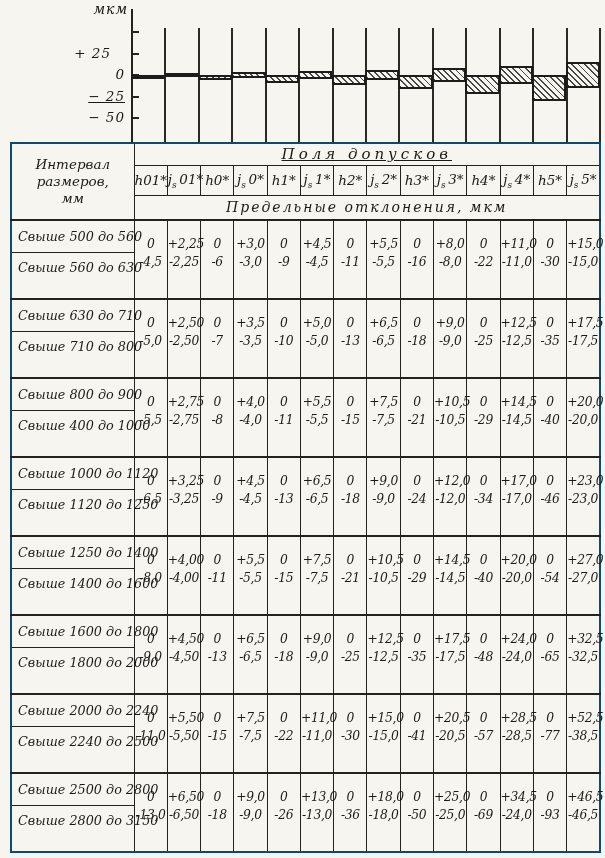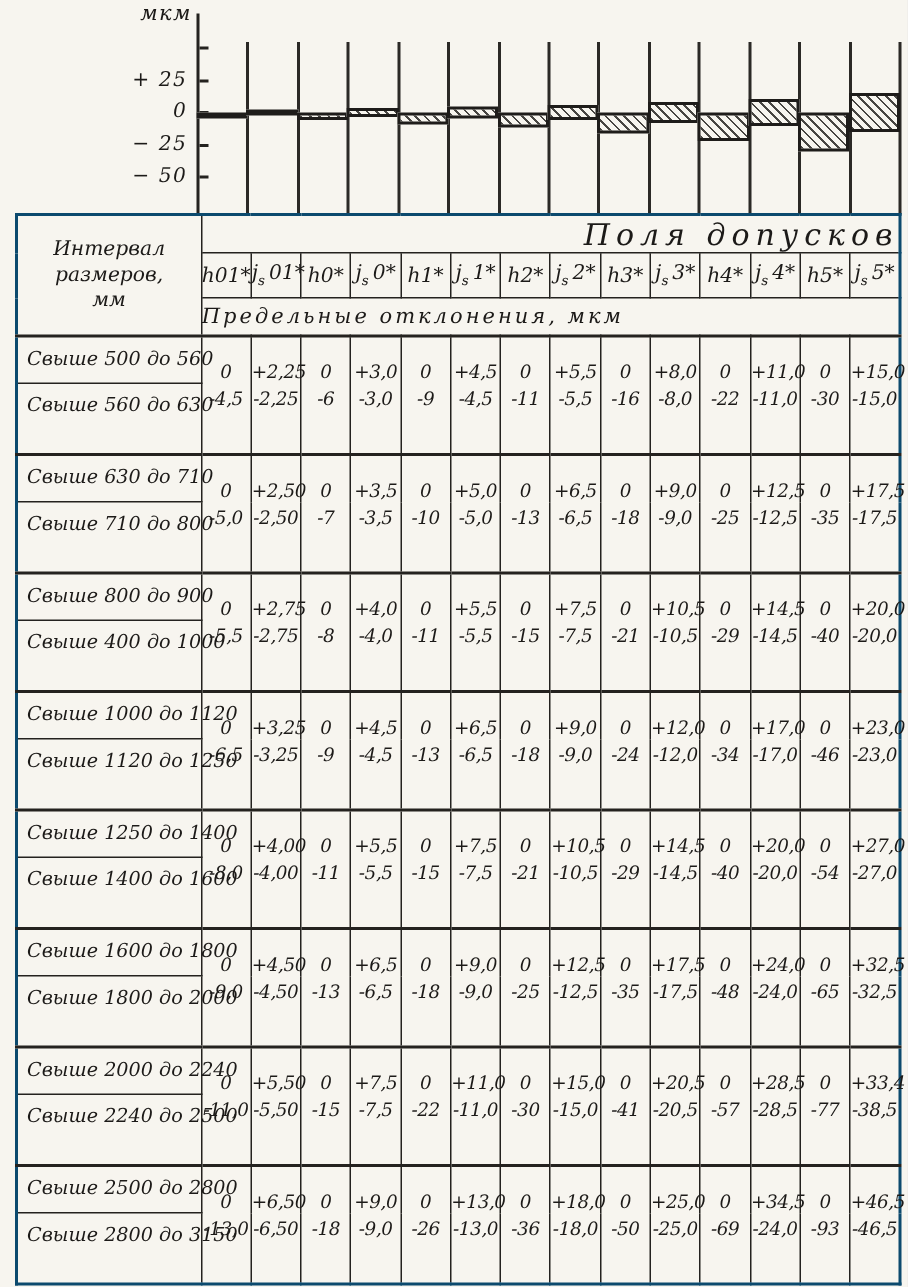--- a/index.html
+++ b/index.html
@@ -23,22 +23,22 @@
   .tolbox{position:absolute; box-sizing:border-box; border:2px solid #1e1c1a;
         background-color:#f7f5ef;
         background-image:repeating-linear-gradient(45deg,
           rgba(40,38,35,.85) 0 1.3px, transparent 1.3px 4.4px);}
   
   table.tol{position:absolute; left:10px; top:142px; width:591px;
         border-collapse:collapse; table-layout:fixed;
         border:2px solid #0c4a6e;}
   .tol th,.tol td{border:1.2px solid #24221f; font-weight:normal; padding:0;}
   tr.hr1{height:22px;} tr.hr2{height:30px;} tr.hr3{height:25px;}
-  .fields-head{font-size:20px; letter-spacing:4px; text-align:right;}
-  .dev-head{font-size:14px; letter-spacing:2px; text-align:left;
+  .fields-head{font-size:15px; letter-spacing:4px; text-align:center;text-decoration:underline;}
+  .dev-head{font-size:14px; letter-spacing:2px; text-align:center;
         border-bottom:2px solid #24221f !important;}
   .interval-head{vertical-align:middle; text-align:center; font-size:13.5px;
         line-height:17px; white-space:pre-line;}
   .code{font-size:13.5px; text-align:center; white-space:nowrap;}
   .code sub{font-size:9px; font-style:italic;}
   tr.row-a{height:32px;} tr.row-b{height:47px;}
   td.interval{font-size:12.8px; text-align:left; padding-left:6px; white-space:nowrap;}
   tr.row-a td.interval{vertical-align:middle;margin-left:40px;}
   tr.row-b td.interval{vertical-align:top; padding-top:7px;}
   td.devcell{vertical-align:middle; text-align:center; font-size:12.3px;
@@ -51,25 +51,25 @@
 <body>
 
 <div class="page">
 
   <div class="chart">
     <div class="unit">мкм</div>
     <div class="axis-line" style="left:131px; top:9px; height:134px;"></div>
     <div id="ticks">
         <div class="tickdash" style="left: 133px; top: 31px; width: 6px;"></div>
         <div class="tickdash" style="left: 133px; top: 52.5px; width: 6px;"></div>
-        <div class="ticklabel" style="left: 81px; top: 45.5px;">+ 25</div>
+        <div class="ticklabel" style="left: 67px; top: 45.5px;">+ 25</div>
         <div class="tickdash" style="left: 133px; top: 74px; width: 6px;"></div>
         <div class="ticklabel" style="left: 81px; top: 67px;">0</div>
         <div class="tickdash" style="left: 133px; top: 95.5px; width: 6px;"></div>
-        <div class="ticklabel" style="left: 81px; top: 88.5px;">− 25</div>
+        <div class="ticklabel" style="left: 81px; top: 88.5px; text-decoration: underline;">− 25</div>
         <div class="tickdash" style="left: 133px; top: 117px; width: 6px;"></div>
         <div class="ticklabel" style="left: 81px; top: 110px;">− 50</div>
       </div>
     <div id="cols">
         <div class="coldiv" style="left: 164.4px; top: 28px; height: 115px;"></div>
         <div class="coldiv" style="left: 197.9px; top: 28px; height: 115px;"></div>
         <div class="coldiv" style="left: 231.3px; top: 28px; height: 115px;"></div>
         <div class="coldiv" style="left: 264.7px; top: 28px; height: 115px;"></div>
         <div class="coldiv" style="left: 298.1px; top: 28px; height: 115px;"></div>
         <div class="coldiv" style="left: 331.6px; top: 28px; height: 115px;"></div>
@@ -566,21 +566,21 @@
           </td>
           <td class="devcell" rowspan="2">
             <div class="dev-u">+28,5</div>
             <div class="dev-l">-28,5</div>
           </td>
           <td class="devcell" rowspan="2">
             <div class="dev-u">0</div>
             <div class="dev-l">-77</div>
           </td>
           <td class="devcell" rowspan="2">
-            <div class="dev-u">+33,4</div>
+            <div class="dev-u">+52,5</div>
             <div class="dev-l">-38,5</div>
           </td>
         </tr>
         <tr class="row-b">
           <td class="interval">Свыше 2240 до 2500</td>
         </tr>
         <tr class="row-a group-start">
           <td class="interval">Свыше 2500 до 2800</td>
           <td class="devcell" rowspan="2">
             <div class="dev-u">0</div>

